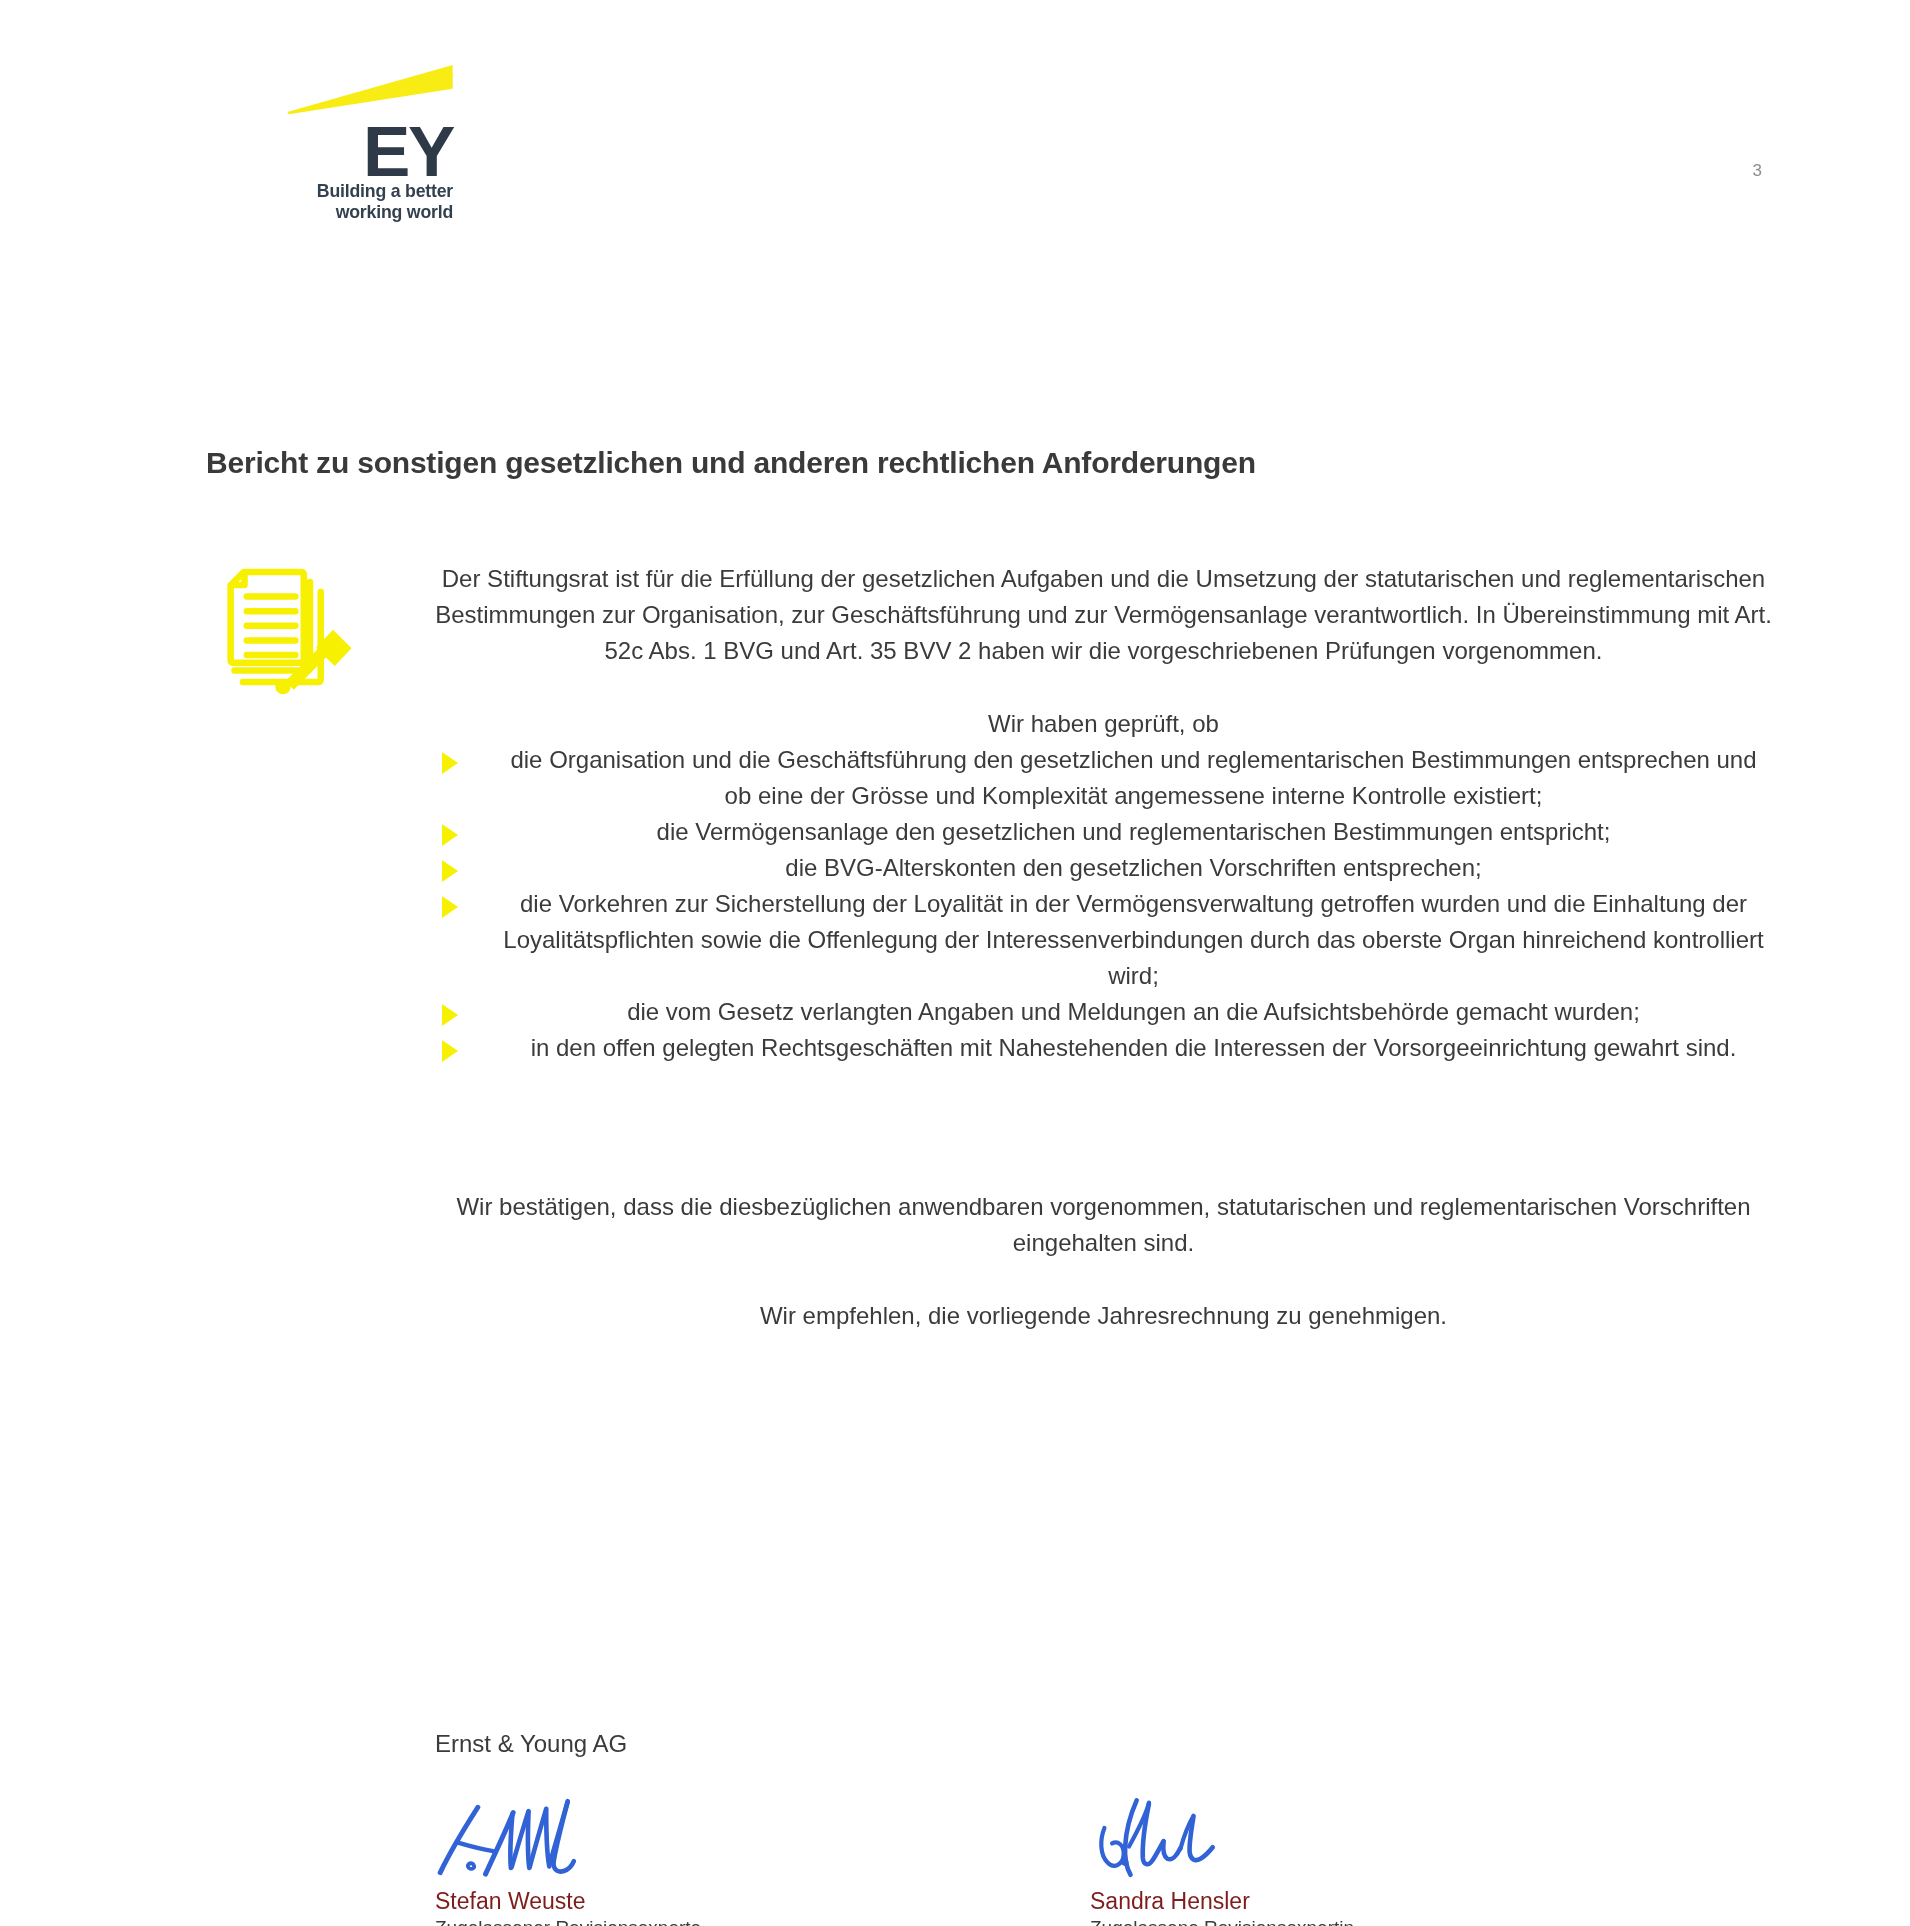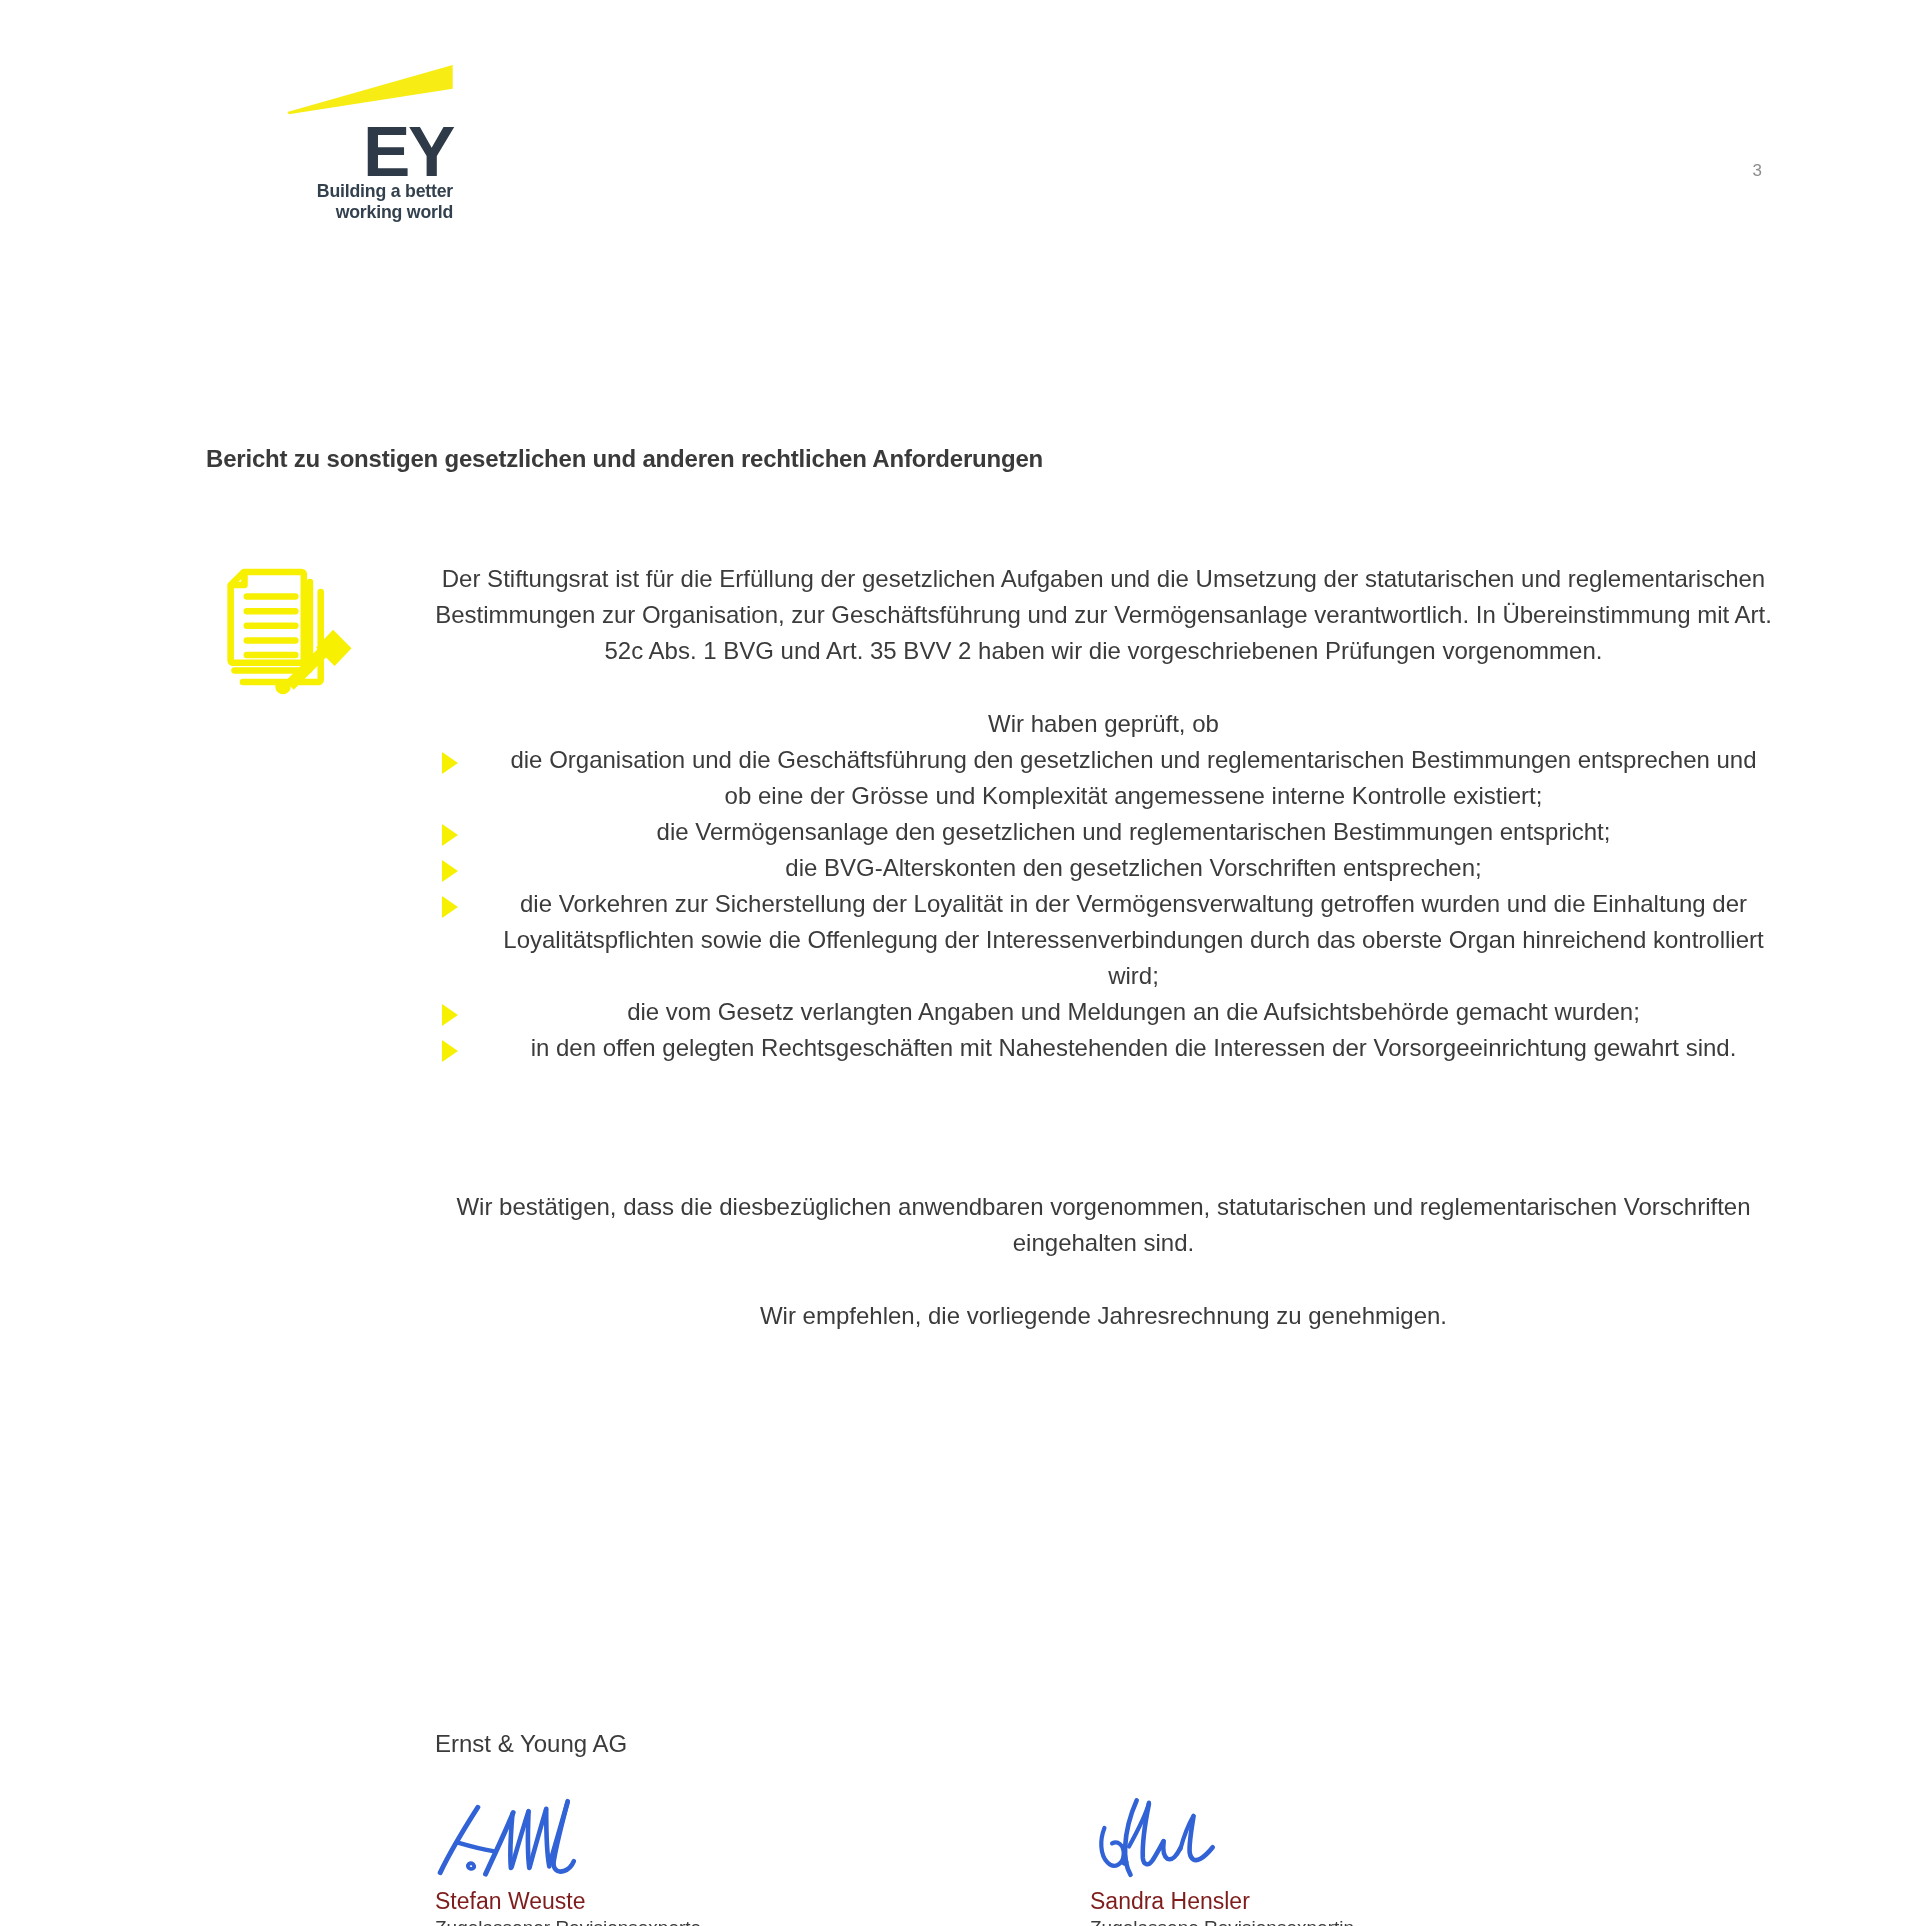--- a/index.html
+++ b/index.html
@@ -61,21 +61,21 @@
     color: #8d8d8d;
     font-family: "Liberation Sans", sans-serif;
   }
 
   
   .doc-title {
     position: absolute;
     left: 206px;
     top: 446px;
     width: 1579px;
-    font-size: 24px;
+    font-size: 30px;
     font-weight: bold;
     color: #3a3a3a;
     letter-spacing: -0.2px;
     line-height: 1.1;
   }
 
   
   .doc-icon {
     position: absolute;
     left: 206px;

